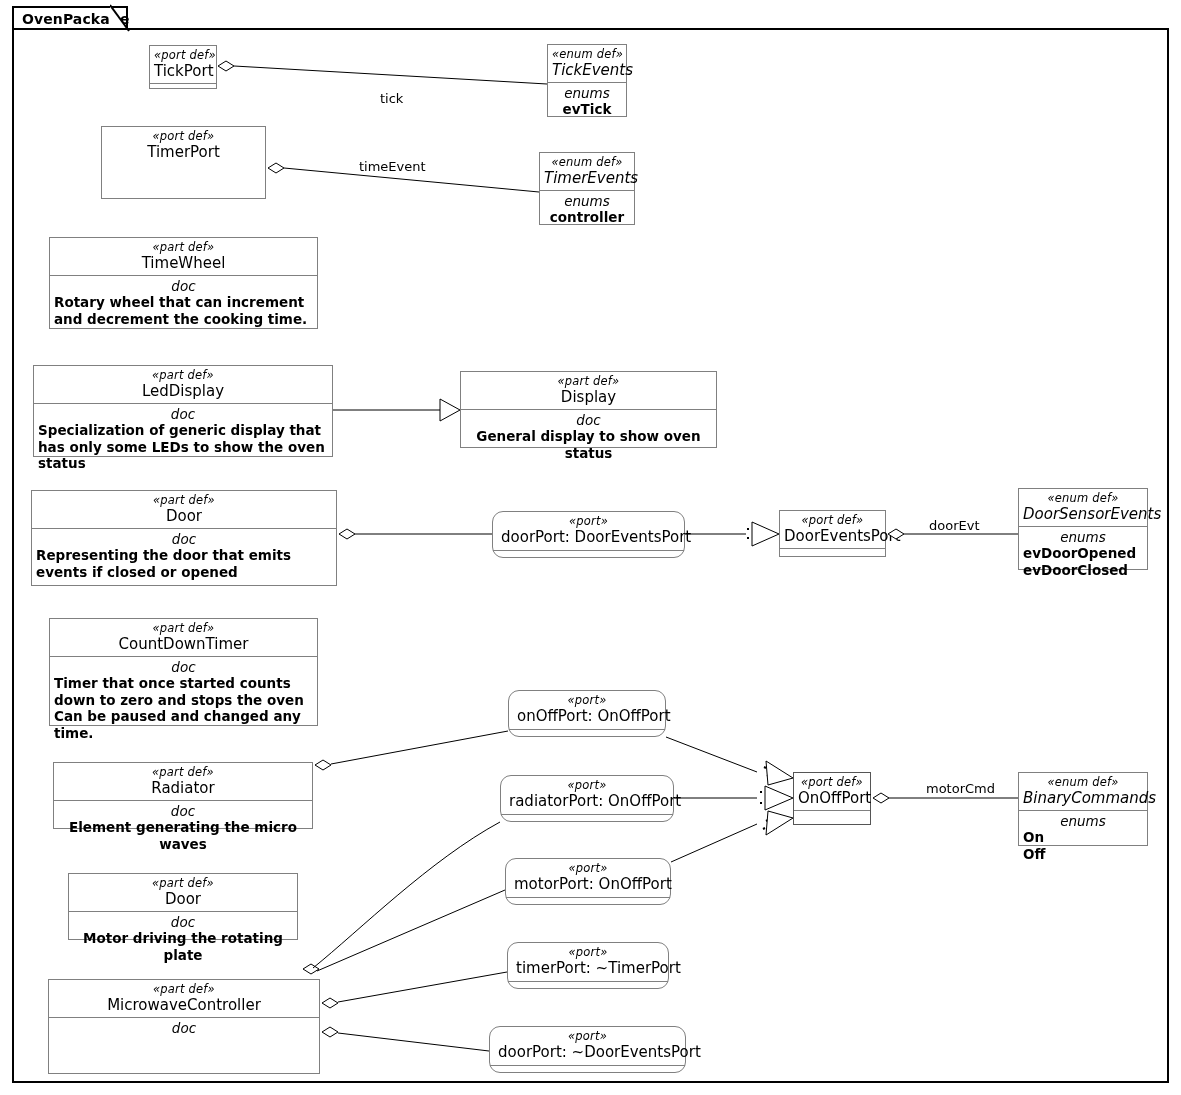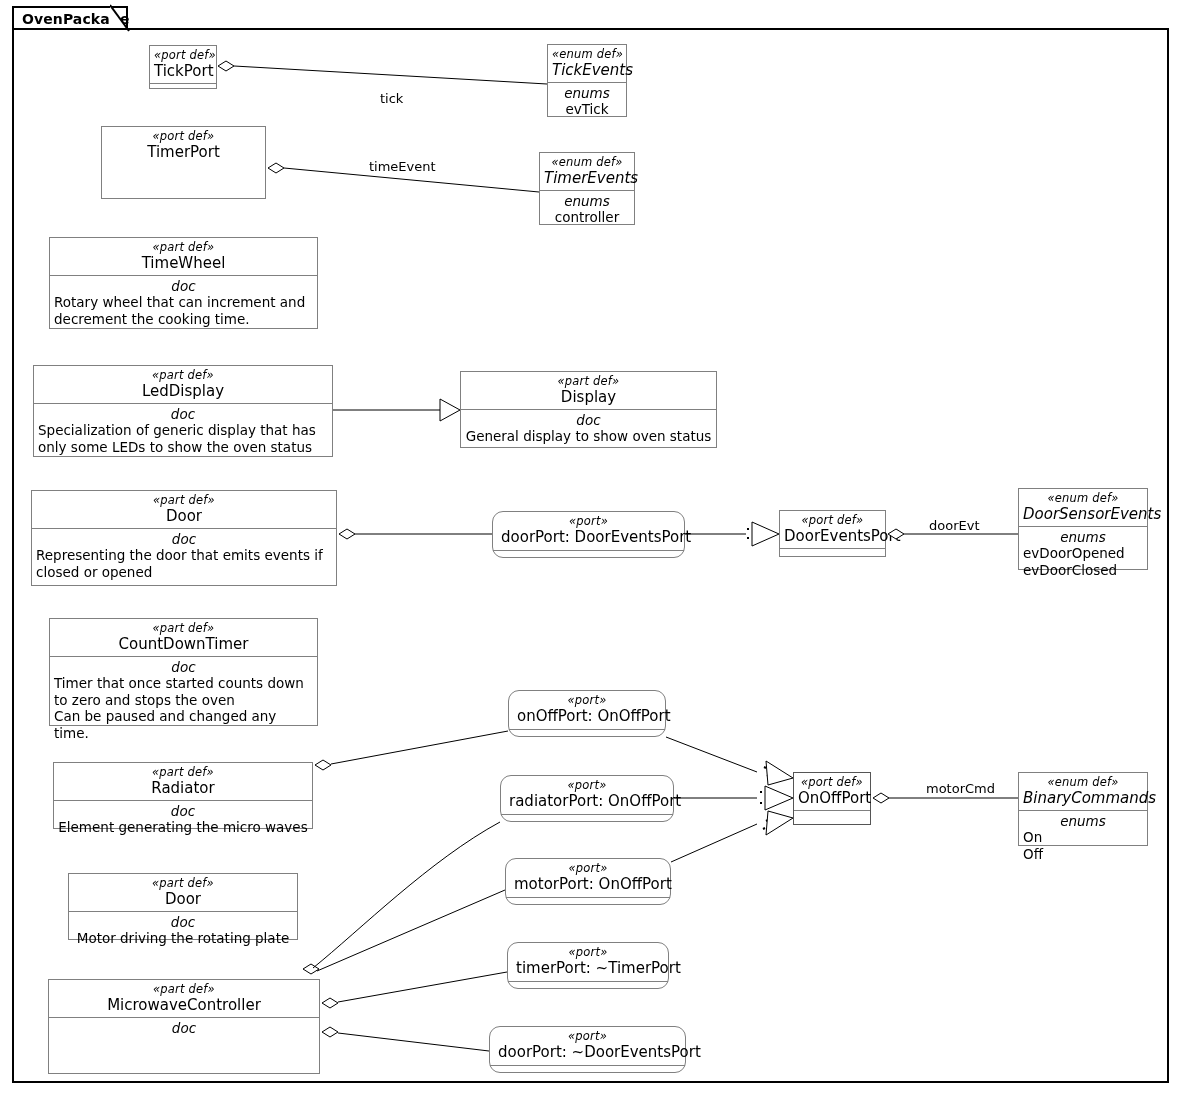--- a/index.html
+++ b/index.html
@@ -18,21 +18,21 @@
   
   .box{position:absolute;box-sizing:border-box;border:1px solid #808080;background:#fff;}
   .box.dark{border-color:#555;}
   .compart{box-sizing:border-box;padding:1px 4px 3px 4px;}
   .compart + .compart{border-top:1px solid #808080;}
   .kw{font-style:italic;font-size:11.5px;text-align:center;line-height:14px;color:#000;
       letter-spacing:.2px;white-space:nowrap;}
   .nm{font-size:15px;text-align:center;line-height:18px;color:#000;white-space:nowrap;}
   .nm.it{font-style:italic;}
   .sec-label{font-style:italic;font-size:13.5px;text-align:center;line-height:16px;color:#000;}
-  .sec-body{font-size:13.5px;line-height:16.5px;color:#000;text-align:left;}
+  .sec-body{font-size:13.5px;line-height:16.5px;color:#000;text-align:left;font-weight:bold;}
   .sec-body.ctr{text-align:center;}
   .empty-compart{height:9px;}
 
   
   .rbox{position:absolute;box-sizing:border-box;border:1px solid #808080;background:#fff;
         border-radius:11px;}
   .rbox .rtop{box-sizing:border-box;padding:2px 8px 2px 8px;}
   .rbox .rbot{box-sizing:border-box;border-top:1px solid #808080;height:9px;}
 
   
@@ -348,17 +348,17 @@
       <line x1="338" y1="1002" x2="507" y2="972" stroke-width="1"></line>
     </g>
 
     <g>
       <polygon points="322,1032 330,1027 338,1032 330,1037" fill="#fff" stroke="#000" stroke-width="1"></polygon>
       <line x1="338" y1="1033" x2="489" y2="1051" stroke-width="1"></line>
     </g>
   </svg>
 
   <div class="elabel" style="left:377px;top:55px;margin-top:36px;">tick</div>
-  <div class="elabel" style="left:366px;top:159px;">timeEvent</div>
+  <div class="elabel" style="left:356px;top:159px;">timeEvent</div>
   <div class="elabel" style="left:926px;top:518px;">doorEvt</div>
   <div class="elabel" style="left:923px;top:781px;">motorCmd</div>
 
 </div>
 
 </body></html>

